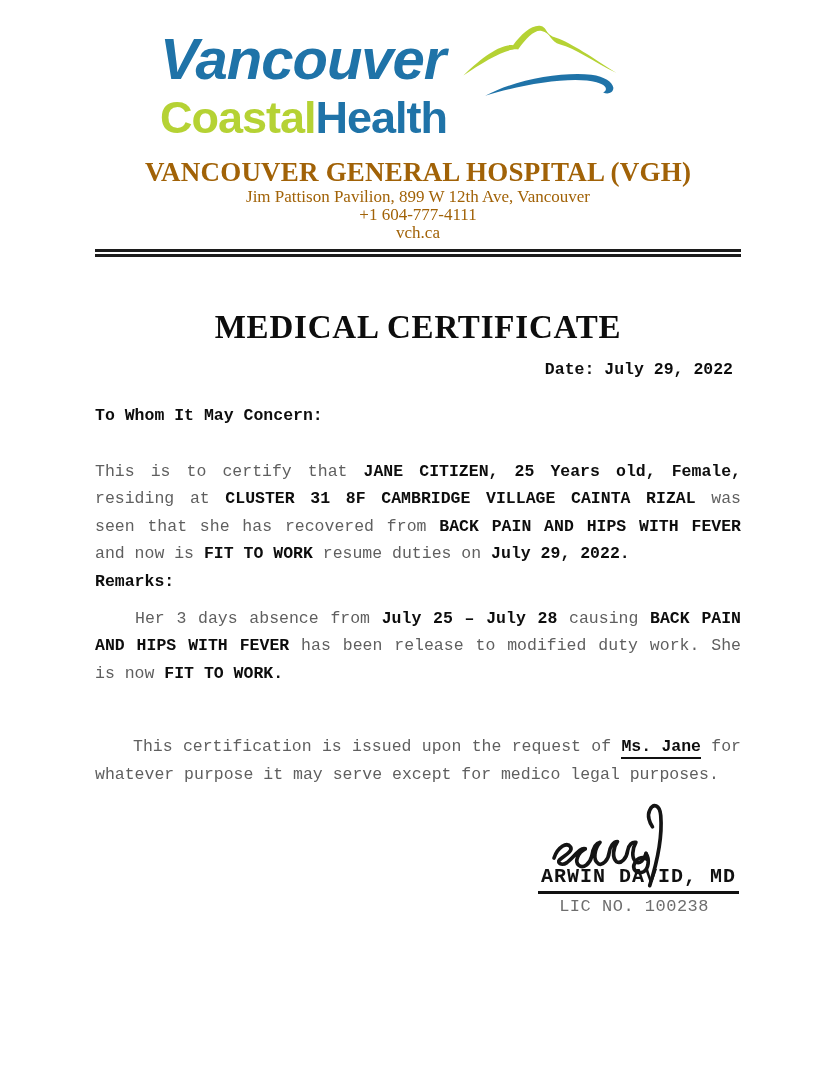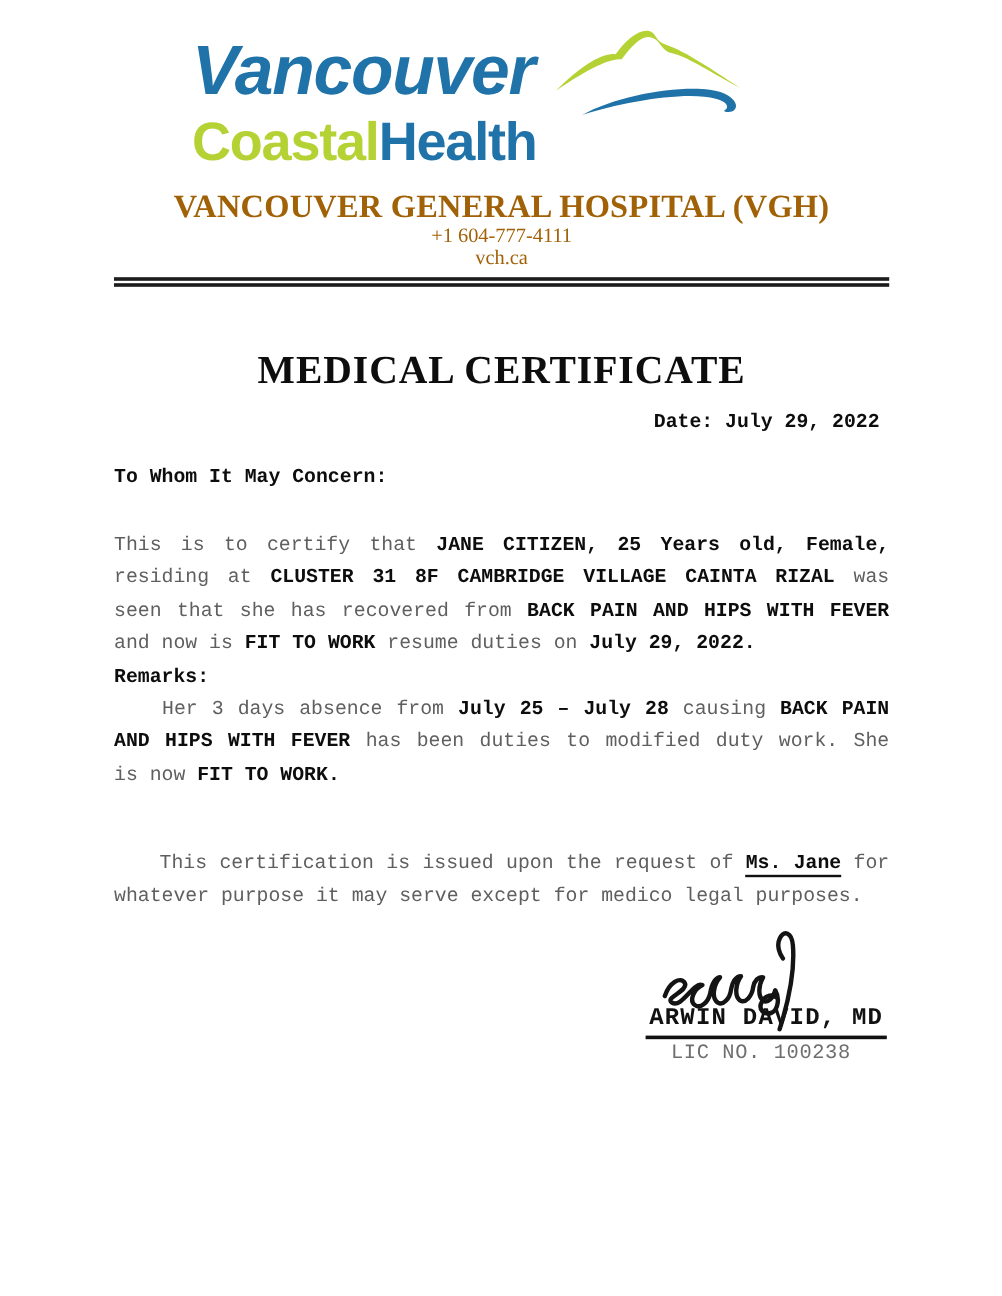--- a/index.html
+++ b/index.html
@@ -32,21 +32,21 @@
            font-family: "Liberation Serif", serif; font-weight: bold;
            font-size: 33px; letter-spacing: 0.8px; color: #0d0d0d; }
   .date  { width: 646px; margin: 14px 0 12px 95px; text-align: right; padding-right: 8px;
            font-size: 16.5px; font-weight: bold; color: #0d0d0d; }
   .salut { width: 646px; margin: 27px 0 0 95px;
            font-size: 16.5px; font-weight: bold; color: #0d0d0d; }
 
   .para { width: 646px; margin-left: 95px; font-size: 16.5px;
           line-height: 27.4px; color: #5f5f5f; }
   .p1 { margin-top: 33px; }
-  .p2 { margin-top: 0; }
+  .p2 { margin-top: 10px; }
   .p3 { margin-top: 46px; }
   .tline { text-align: left; }
   .tline.just { text-align: justify; text-align-last: justify; }
   .para .b { font-weight: bold; color: #0d0d0d; }
   .para .u { border-bottom: 2px solid #111; padding-bottom: 1px; }
 
   
   .sig { position: relative; width: 646px; margin: 13px 0 0 95px; height: 120px; }
   .scribble { position: absolute; top: 0; right: 28px; width: 168px; height: 92px; z-index: 2; }
   .sig-name { position: absolute; top: 64px; right: 2px;
@@ -68,40 +68,41 @@
         <path fill="#1f73a8" d="M30,90 C64,71 122,61 156,65 C172,67 181,74 182,80 C183,86 176,89 170,86 C176,83 174,77 162,74 C134,66 70,77 30,90 Z"></path>
       </svg>
     </div>
     <div class="logo-row2">
       <span class="lw2">Coastal</span><span class="lw3">Health</span>
     </div>
   </header>
 
   <div class="hosp">
     <h1>VANCOUVER GENERAL HOSPITAL (VGH)</h1>
+    <div class="sub">Jim Pattison Pavilion, 899 W 12th Ave, Vancouver</div>
     <div class="sub">+1 604-777-4111</div>
     <div class="sub">vch.ca</div>
   </div>
 
   <div class="rule"></div>
 
   <h2 class="title">MEDICAL CERTIFICATE</h2>
   <div class="date">Date: July 29, 2022</div>
   <div class="salut">To Whom It May Concern:</div>
 
   <div class="para p1">
       <div class="tline just"><span>This is to certify that </span><span class="b">JANE CITIZEN, 25 Years old, Female,</span></div>
       <div class="tline just"><span>residing at </span><span class="b">CLUSTER 31 8F CAMBRIDGE VILLAGE CAINTA RIZAL</span><span> was</span></div>
       <div class="tline just"><span>seen that she has recovered from </span><span class="b">BACK PAIN AND HIPS WITH FEVER</span></div>
       <div class="tline"><span>and now is </span><span class="b">FIT TO WORK</span><span> resume duties on </span><span class="b">July 29, 2022.</span></div>
       <div class="tline"><span class="b">Remarks:</span></div>
     </div>
   <div class="para p2">
       <div class="tline just" style="text-indent: 40px;"><span>Her 3 days absence from </span><span class="b">July 25 – July 28</span><span> causing </span><span class="b">BACK PAIN</span></div>
-      <div class="tline just"><span class="b">AND HIPS WITH FEVER</span><span> has been duties to modified duty work. She</span></div>
+      <div class="tline just"><span class="b">AND HIPS WITH FEVER</span><span> has been release to modified duty work. She</span></div>
       <div class="tline"><span>is now </span><span class="b">FIT TO WORK.</span></div>
     </div>
   <div class="para p3">
       <div class="tline just" style="text-indent: 38px;"><span>This certification is issued upon the request of </span><span class="b u">Ms. Jane</span><span> for</span></div>
       <div class="tline"><span>whatever purpose it may serve except for medico legal purposes.</span></div>
     </div>
 
   <div class="sig">
     <svg class="scribble" viewBox="0 0 175 100" aria-hidden="true">
       <g fill="none" stroke="#141414" stroke-width="4" stroke-linecap="round" stroke-linejoin="round">

